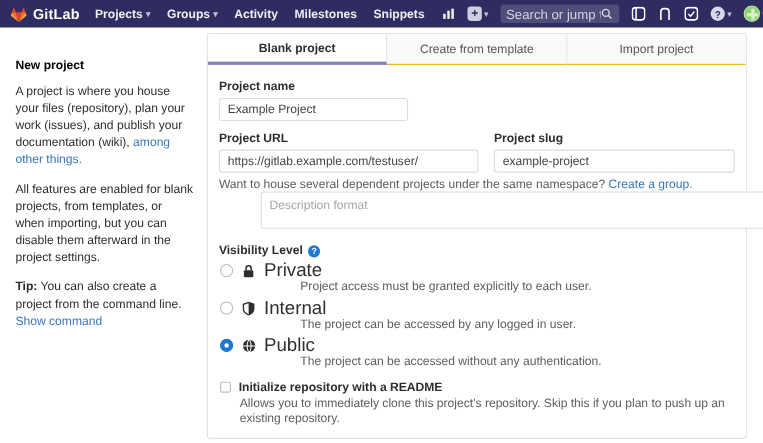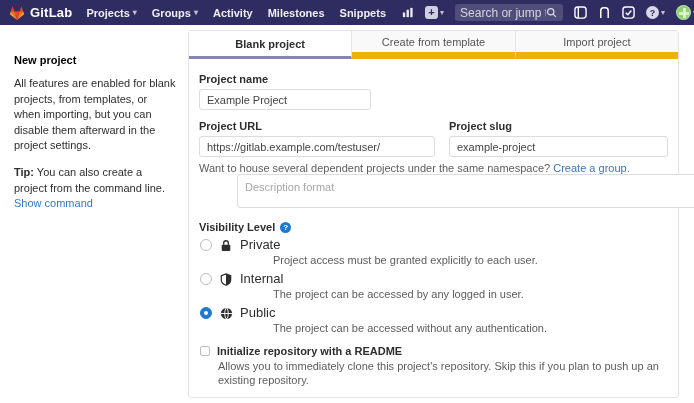--- a/index.html
+++ b/index.html
@@ -95,21 +95,21 @@
 
   
   .tabs { display: flex; }
   .tab {
     flex: 1;
     height: 28px;
     display: flex; align-items: center; justify-content: center;
     font-size: 11px;
     color: #555;
     background: #f9f9f9;
-    border-bottom: 7px solid #eab308;
+    border-bottom: 1px solid #eab308;
     border-right: 1px solid #e3e3e3;
     cursor: pointer;
   }
   .tab:last-child { border-right: none; }
   .tab.active {
     background: #fff;
     color: #2e2e2e;
     font-weight: bold;
     border-bottom: 3px solid #8585b5;
   }
@@ -156,21 +156,21 @@
     margin: 1px 8px 0 1px; flex: none; cursor: pointer;
     position: relative;
   }
   .radio.checked { border-color: #1f78d1; background: #1f78d1; }
   .radio.checked::after {
     content: ""; position: absolute;
     left: 3px; top: 3px; width: 4px; height: 4px;
     border-radius: 50%; background: #fff;
   }
   .opt-icon { width: 13px; margin-right: 7px; flex: none; display: flex; margin-top: 1px; }
-  .opt-name { font-size: 13px; color: #2e2e2e; line-height: 14px; }
+  .opt-name { font-size: 17px; color: #2e2e2e; line-height: 14px; }
   .opt-desc { font-size: 11px; color: #5c5c5c; line-height: 14px; margin: 1px 0 0 42px; padding-left: 32px; }
 
   .readme { display: flex; align-items: flex-start; margin-top: 9px; }
   .checkbox {
     width: 10px; height: 10px; border: 1px solid #bdbdbd; border-radius: 2px;
     background: #fff; margin: 2px 7px 0 1px; flex: none; cursor: pointer;
   }
   .readme-label { font-weight: bold; font-size: 11px; line-height: 14px; }
   .readme-desc { font-size: 11px; color: #5c5c5c; line-height: 14px; margin: 1px 0 0 19px; }
 </style>
@@ -252,20 +252,21 @@
       <span class="avatar"></span>
       <span class="nav-caret">▾</span>
     </a>
   </div>
 </header>
 
 <div class="content">
 
   <aside class="side">
     <h1>New project</h1>
+    <p><span>A project is where you house your files (repository), plan your work (issues), and publish your documentation (wiki), </span><a class="link">among other things.</a></p>
     <p>All features are enabled for blank projects, from templates, or when importing, but you can disable them afterward in the project settings.</p>
     <p><b>Tip:</b><span> You can also create a project from the command line. </span><a class="link">Show command</a></p>
   </aside>
 
   <main class="panel">
 
     <div class="tabs">
       <div class="tab active">Blank project</div>
       <div class="tab">Create from template</div>
       <div class="tab">Import project</div>

